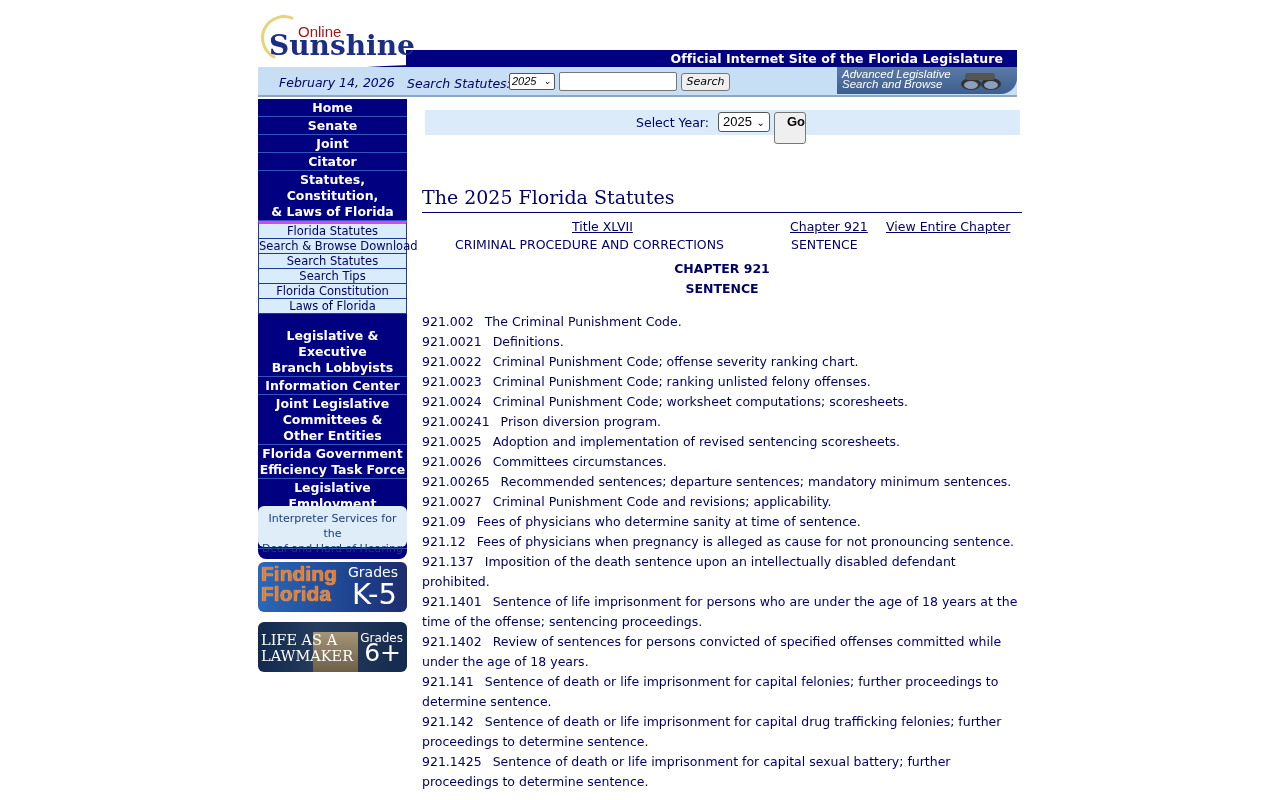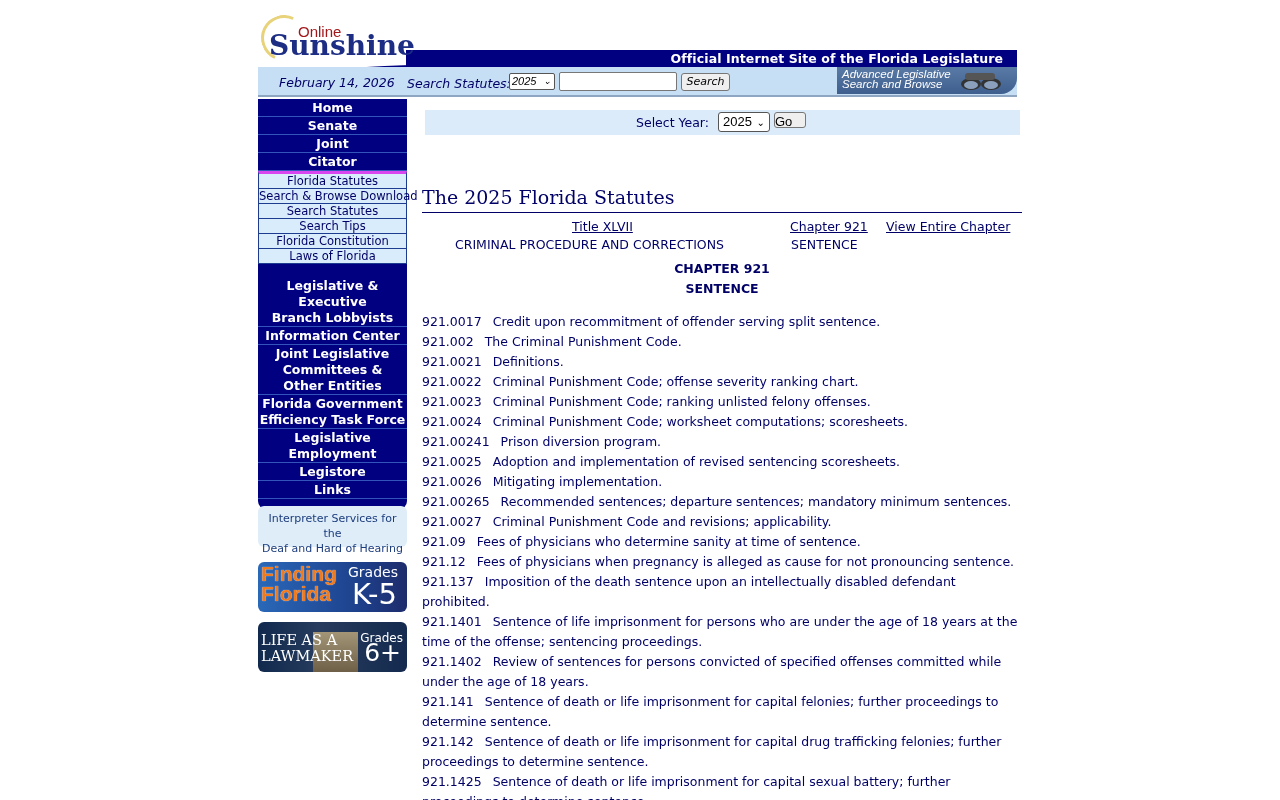--- a/index.html
+++ b/index.html
@@ -121,23 +121,23 @@
     background: #dcebfa;
   }
   #year-label { position: absolute; left: 211px; top: 5px; font-size: 12.5px; color: #000066; }
   #year-select {
     position: absolute; left: 293px; top: 2px; width: 52px; height: 20px; font-size: 13px;
     border: 1px solid #555; border-radius: 3px; background: #fff; color: #000; padding-left: 4px;
     line-height: 18px; font-family: "Liberation Sans", sans-serif;
   }
   #year-select .chev { position: absolute; right: 4px; top: 1px; font-size: 10px; }
   #go-button {
-    position: absolute; left: 349px; top: 2px; width: 32px; height: 16px; font-size: 13px;
+    position: absolute; left: 349px; top: 2px; width: 32px; height: 32px; font-size: 13px;
     border: 1px solid #777; border-radius: 3px; background: #efefef; color: #000;
-    text-align: left; line-height: 18px; font-family: "Liberation Sans", sans-serif;
+    text-align: right; line-height: 18px; font-family: "Liberation Sans", sans-serif; font-weight: bold;
   }
   #page-title {
     position: absolute; left: 422px; top: 173px; width: 600px; font-family: "DejaVu Serif", serif;
     font-size: 19px; color: #000066; border-bottom: 1px solid #000066; padding-bottom: 4px;
     font-weight: normal;
   }
   .hdr-link { color: #000066; text-decoration: underline; font-size: 12.5px; }
   .hdr-plain { font-size: 12.5px; color: #000066; }
   #title-link { position: absolute; left: 572px; top: 219px; }
   #title-name { position: absolute; left: 455px; top: 237px; }
@@ -196,20 +196,24 @@
     </div>
   <div class="nav-main">
       <span>Senate</span>
     </div>
   <div class="nav-main">
       <span>Joint</span>
     </div>
   <div class="nav-main">
       <span>Citator</span>
     </div>
+  <div class="nav-main">
+    <span>Statutes, Constitution,</span>
+    <span>&amp; Laws of Florida</span>
+  </div>
 
   <div id="sub-group">
     <div class="nav-sub">Florida Statutes</div>
     <div class="nav-sub">Search &amp; Browse Download</div>
     <div class="nav-sub">Search Statutes</div>
     <div class="nav-sub">Search Tips</div>
     <div class="nav-sub">Florida Constitution</div>
     <div class="nav-sub">Laws of Florida</div>
   </div>
 
@@ -281,29 +285,28 @@
 <a id="chapter-link" class="hdr-link">Chapter 921</a>
 <span id="chapter-name" class="hdr-plain">SENTENCE</span>
 <a id="view-chapter" class="hdr-link">View Entire Chapter</a>
 
 <div id="chap-heading">
   <div>CHAPTER 921</div>
   <div>SENTENCE</div>
 </div>
 
 <div id="sections">
-  <div class="sec"><span class="num">921.0017</span><span>Credit upon recommitment of offender serving split sentence.</span></div>
   <div class="sec"><span class="num">921.002</span><span>The Criminal Punishment Code.</span></div>
   <div class="sec"><span class="num">921.0021</span><span>Definitions.</span></div>
   <div class="sec"><span class="num">921.0022</span><span>Criminal Punishment Code; offense severity ranking chart.</span></div>
   <div class="sec"><span class="num">921.0023</span><span>Criminal Punishment Code; ranking unlisted felony offenses.</span></div>
   <div class="sec"><span class="num">921.0024</span><span>Criminal Punishment Code; worksheet computations; scoresheets.</span></div>
   <div class="sec"><span class="num">921.00241</span><span>Prison diversion program.</span></div>
   <div class="sec"><span class="num">921.0025</span><span>Adoption and implementation of revised sentencing scoresheets.</span></div>
-  <div class="sec"><span class="num">921.0026</span><span>Mitigating implementation.</span></div>
+  <div class="sec"><span class="num">921.0026</span><span>Committees circumstances.</span></div>
   <div class="sec"><span class="num">921.00265</span><span>Recommended sentences; departure sentences; mandatory minimum sentences.</span></div>
   <div class="sec"><span class="num">921.0027</span><span>Criminal Punishment Code and revisions; applicability.</span></div>
   <div class="sec"><span class="num">921.09</span><span>Fees of physicians who determine sanity at time of sentence.</span></div>
   <div class="sec"><span class="num">921.12</span><span>Fees of physicians when pregnancy is alleged as cause for not pronouncing sentence.</span></div>
   <div class="sec"><span class="num">921.137</span><span>Imposition of the death sentence upon an intellectually disabled defendant prohibited.</span></div>
   <div class="sec"><span class="num">921.1401</span><span>Sentence of life imprisonment for persons who are under the age of 18 years at the time of the offense; sentencing proceedings.</span></div>
   <div class="sec"><span class="num">921.1402</span><span>Review of sentences for persons convicted of specified offenses committed while under the age of 18 years.</span></div>
   <div class="sec"><span class="num">921.141</span><span>Sentence of death or life imprisonment for capital felonies; further proceedings to determine sentence.</span></div>
   <div class="sec"><span class="num">921.142</span><span>Sentence of death or life imprisonment for capital drug trafficking felonies; further proceedings to determine sentence.</span></div>
   <div class="sec"><span class="num">921.1425</span><span>Sentence of death or life imprisonment for capital sexual battery; further proceedings to determine sentence.</span></div>

